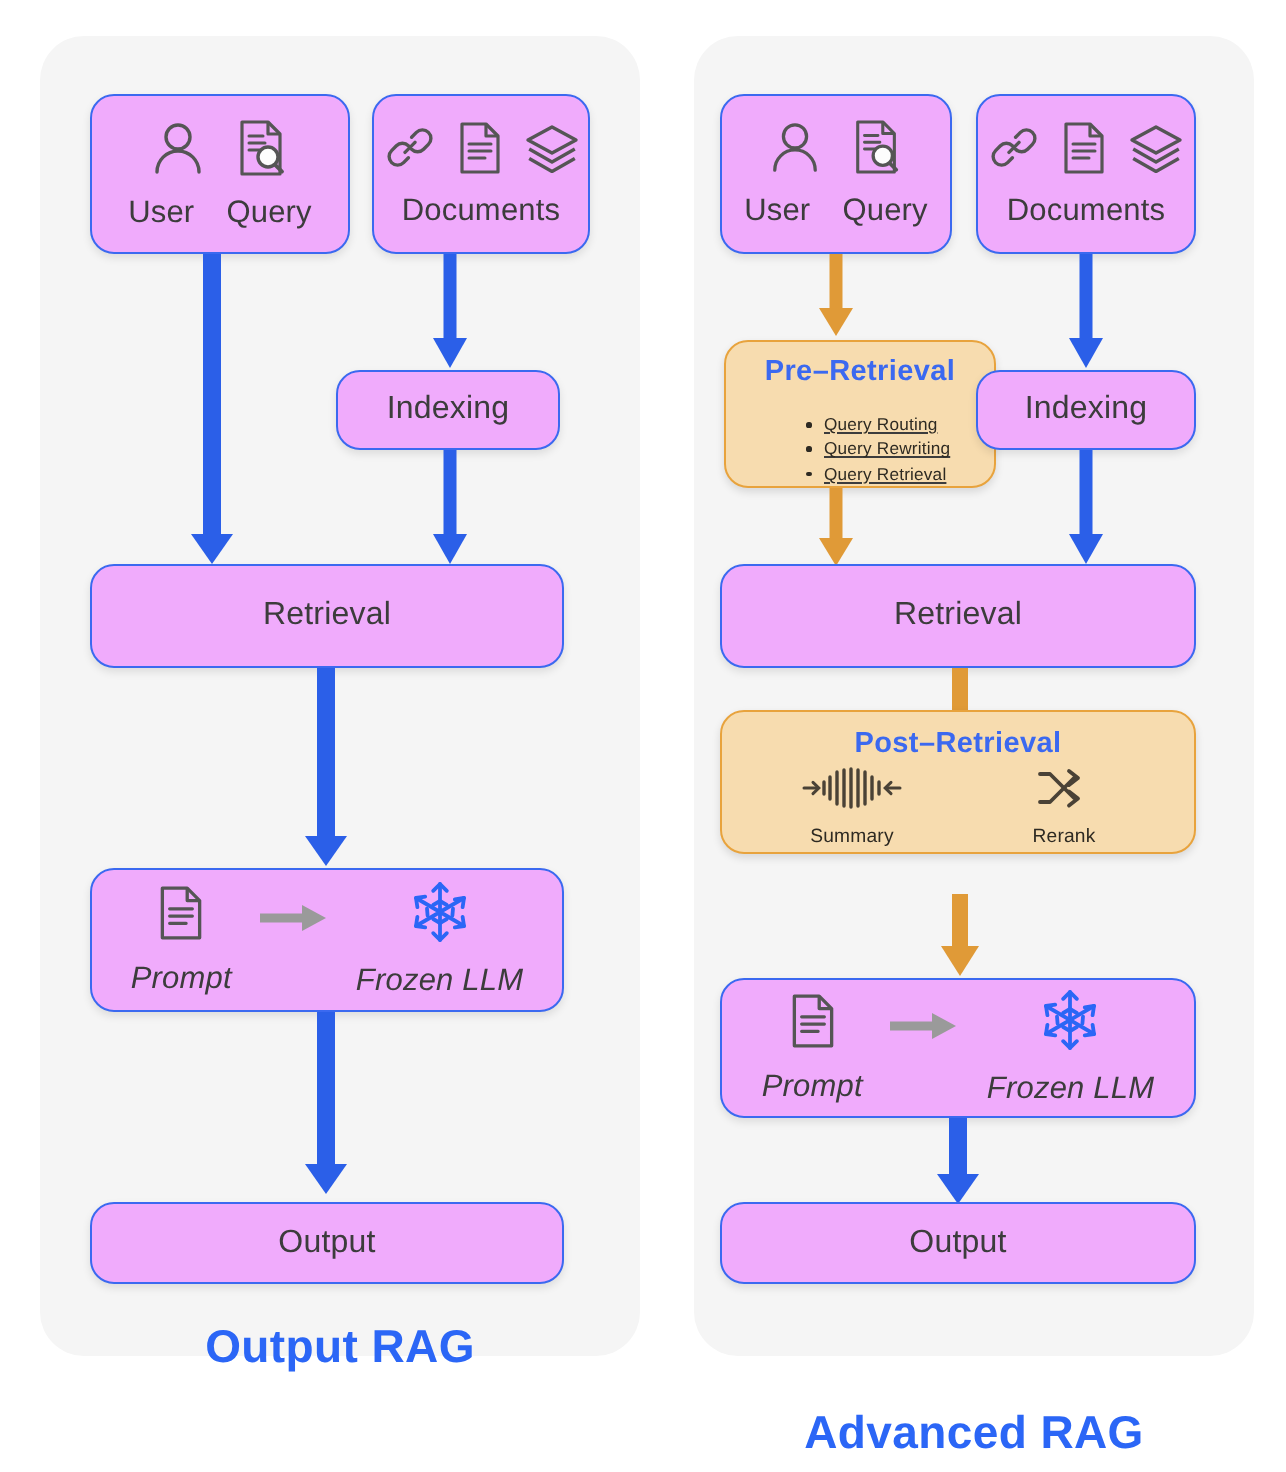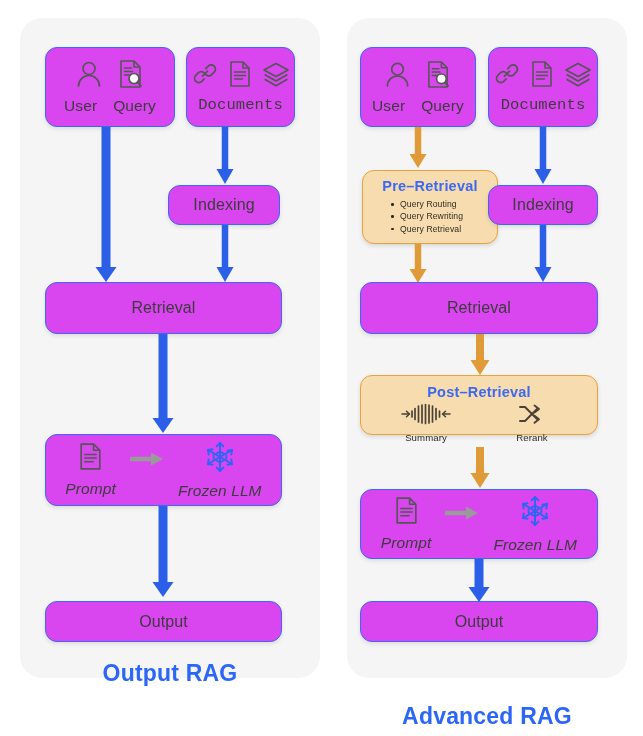--- a/index.html
+++ b/index.html
@@ -9,48 +9,48 @@
     -webkit-font-smoothing:antialiased;
   }
   .panel{
     position:absolute;background:#f5f5f5;border-radius:22px;
   }
   #panel-naive{left:20px;top:18px;width:300px;height:660px;}
   #panel-advanced{left:347px;top:18px;width:280px;height:660px;}
 
   .node{
     position:absolute;box-sizing:border-box;
-    background:#d946ef;border:1.6px solid #3b69f0;border-radius:12px;
+    background:#f0abfc;border:1.6px solid #3b69f0;border-radius:12px;
     box-shadow:0 2px 4px rgba(0,0,0,0.10);
     display:flex;align-items:center;justify-content:center;
     color:#3c3c3c;font-size:16px;letter-spacing:.1px;
   }
   .node.orange{
     background:#f7dcaf;border:1.5px solid #e8a33d;
     box-shadow:0 2px 4px rgba(0,0,0,0.12);
     display:block;
   }
   .io-box{flex-direction:column;}
   .icon-row{display:flex;align-items:flex-end;justify-content:center;gap:14px;}
   .icon-row.wide{gap:10px;}
   .lbl-row{display:flex;align-items:center;justify-content:center;gap:16px;
            font-size:15.5px;color:#3c3c3c;margin-top:4px;}
-  .lbl-row.single{gap:0;font-family:Liberation Mono, monospace;}
+  .lbl-row.single{gap:0;}
 
   .prompt-inner{display:flex;align-items:center;justify-content:center;gap:0;width:100%;}
   .pcol{display:flex;flex-direction:column;align-items:center;font-style:italic;}
   .pcol .plabel{font-size:15.5px;color:#3c3c3c;margin-top:5px;}
   .arrow-mid{margin:0 14px 18px 14px;}
 
   
   .pre-title{
     color:#3b69f0;font-size:14.5px;font-weight:700;text-align:center;
     margin:7px 0 4px 0;letter-spacing:.2px;
   }
-  .bullets{margin:0;padding:0 0 0 28px;list-style:none;}
+  .bullets{margin:12px;padding:0 0 0 28px;list-style:none;text-decoration:underline;}
   .bullets li{
     font-size:8.6px;color:#2e2a22;line-height:12.4px;position:relative;
     padding-left:9px;white-space:nowrap;
   }
   .bullets li:before{
     content:"";position:absolute;left:0;top:5px;width:2.6px;height:2.6px;
     border-radius:50%;background:#2e2a22;
   }
   .post-title{
     color:#3b69f0;font-size:14.5px;font-weight:700;text-align:center;
@@ -289,21 +289,21 @@
 
 <div class="node" style="left:360px;top:282px;width:238px;height:52px;">
   <span>Retrieval</span>
 </div>
 
 <svg class="arrow" style="left:470px;top:334px;" width="20" height="42">
   <path d="M10 0 L10 28" stroke="#e09a37" stroke-width="8"></path>
   <path d="M0.5 26 L10 41 L19.5 26 Z" fill="#e09a37"></path>
 </svg>
 
-<div class="node orange" style="left:360px;top:375px;width:238px;height:60px;">
+<div class="node orange" style="left:360px;top:355px;width:238px;height:72px;">
   <div class="post-title">Post–Retrieval</div>
   <div class="post-items">
     <div class="post-item">
       <span class="glyph">
         <svg width="50" height="24" viewBox="0 0 50 24" stroke="#4a4236" fill="none" stroke-linecap="round">
           <path d="M1 12h7" stroke-width="1.5"></path>
             <path d="M5.5 9.2L8.4 12l-2.9 2.8" stroke-width="1.5"></path>
           <path d="M49 12h-7" stroke-width="1.5"></path>
             <path d="M44.5 9.2L41.6 12l2.9 2.8" stroke-width="1.5"></path>
           <path d="M11 9v6M14 6.5v11M17.5 4v16M21 3v18M24.5 2.5v19M28 3v18M31.5 4v16M35 6.5v11M38.5 9v6" stroke-width="1.7"></path>

